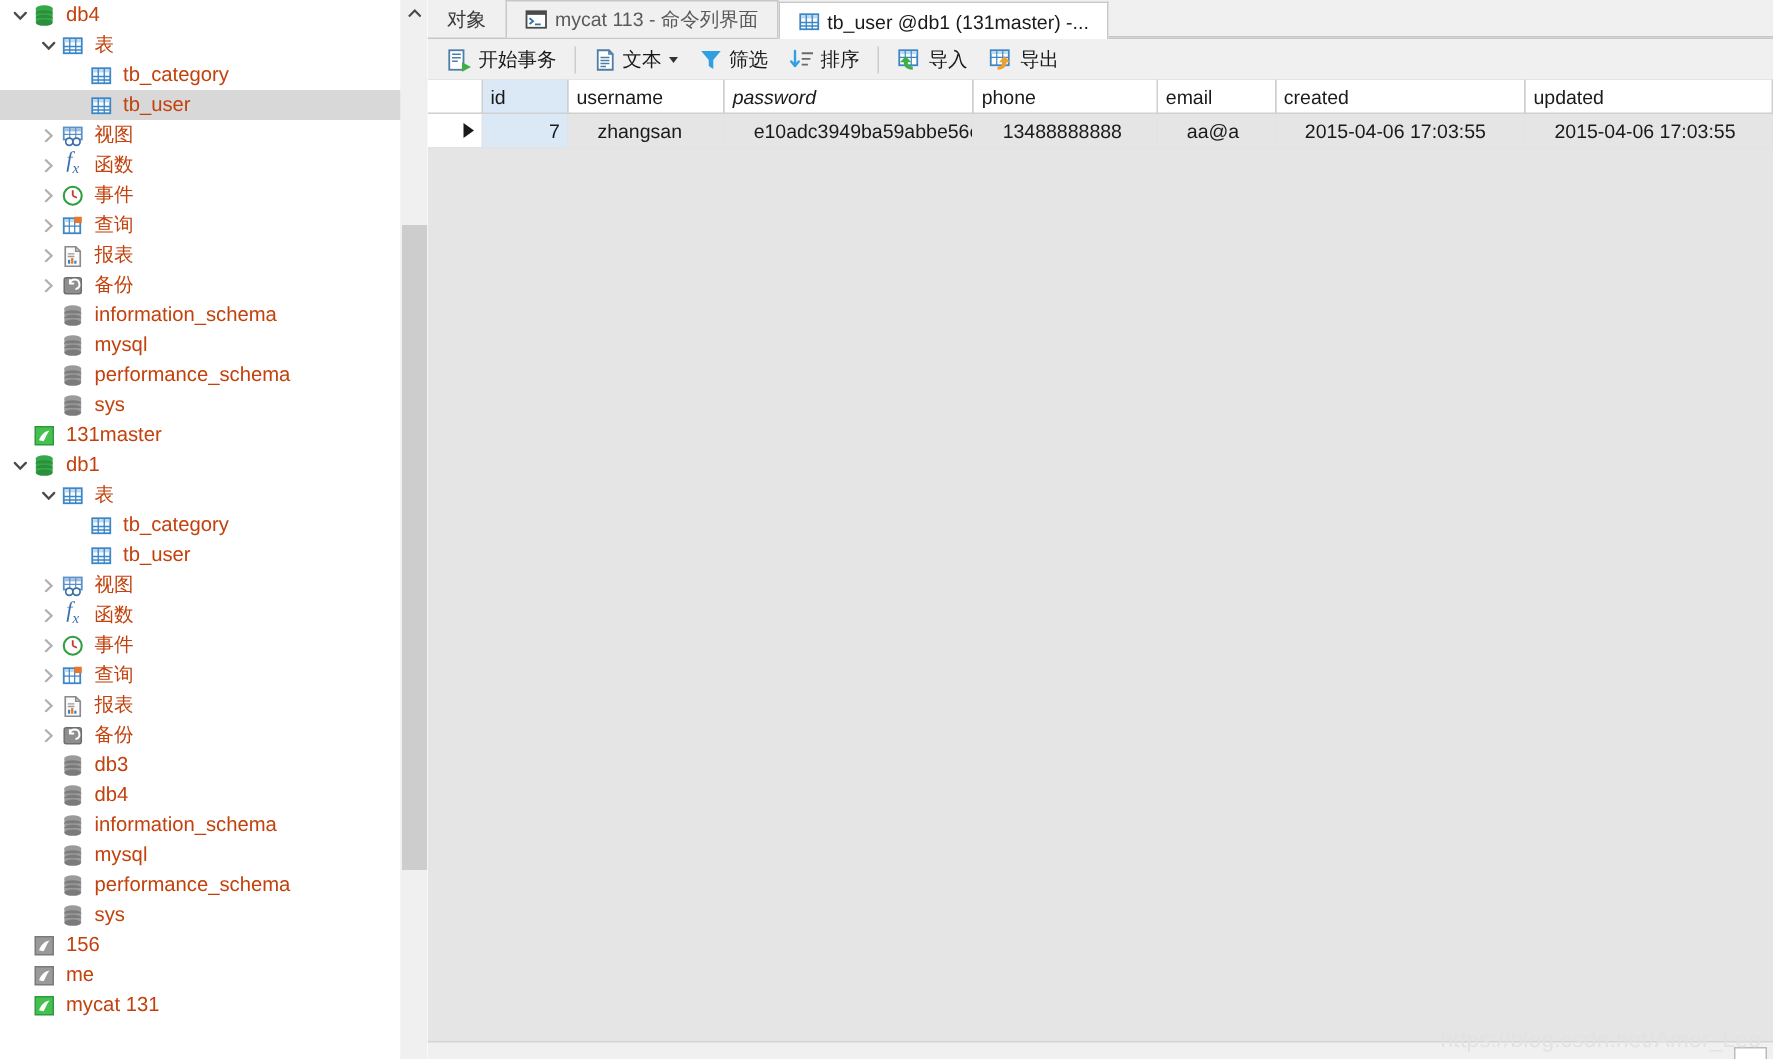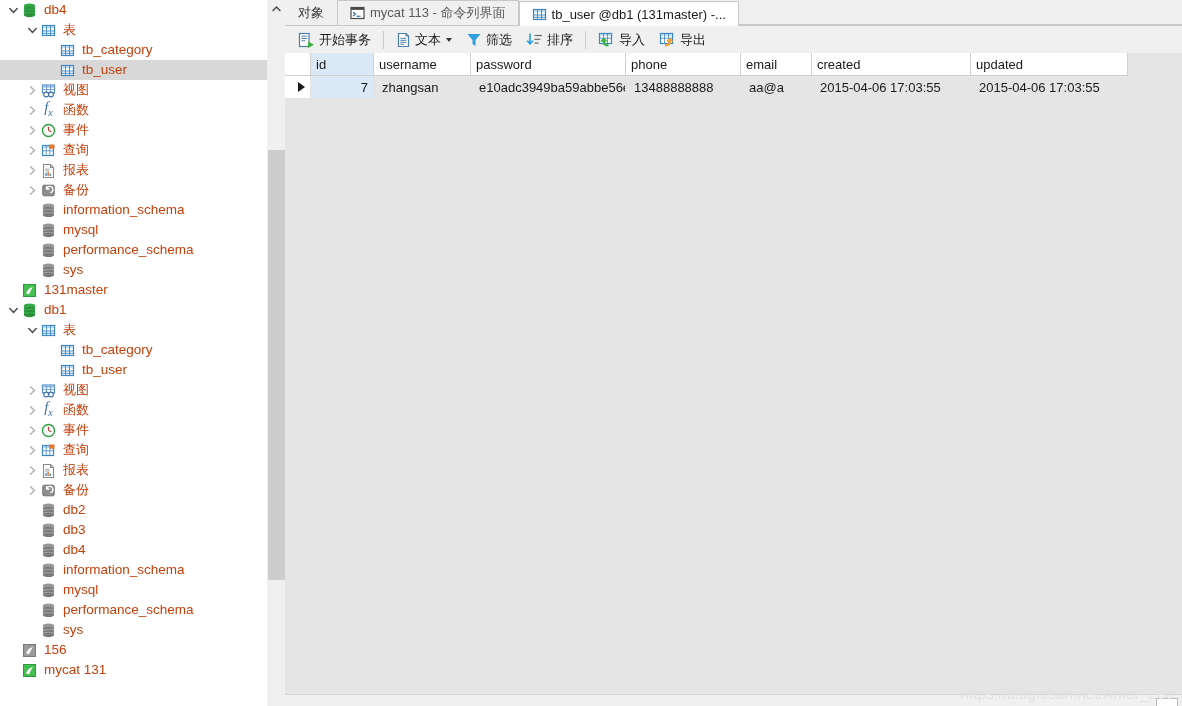--- a/index.html
+++ b/index.html
@@ -191,21 +191,21 @@
     padding: 0 0 0 5px;
     color: #1a1a1a;
     white-space: nowrap;
     overflow: hidden;
   }
   table.grid th.sel { background: #dbe9f7; }
   table.grid td {
     height: 22px;
     border-right: 1px solid #e3e3e3;
     border-bottom: 1px solid #e3e3e3;
-    padding: 0 0 0 8px;
+    padding: 0 0 0 19px;
     white-space: nowrap;
     overflow: hidden;
     text-overflow: clip;
     color: #1a1a1a;
   }
   table.grid td.sel { background: #dbe9f7; }
   table.grid td.num { text-align: right; padding: 0 5px 0 0; }
   .rowhdr {
     width: 17px; min-width: 17px;
     background: #ffffff;
@@ -675,121 +675,116 @@
             <svg width="15" height="15" viewBox="0 0 15 15">
               <ellipse cx="7.5" cy="2.6" rx="5.6" ry="2.1" fill="#9a9a9a"></ellipse>
               <rect x="1.9" y="2.6" width="11.2" height="3.2" fill="#9a9a9a"></rect>
               <ellipse cx="7.5" cy="5.9" rx="5.6" ry="2.1" fill="#7b7b7b"></ellipse>
               <rect x="1.9" y="5.9" width="11.2" height="3.1" fill="#9a9a9a"></rect>
               <ellipse cx="7.5" cy="9.0" rx="5.6" ry="2.1" fill="#7b7b7b"></ellipse>
               <rect x="1.9" y="9.0" width="11.2" height="3.1" fill="#9a9a9a"></rect>
               <ellipse cx="7.5" cy="12.1" rx="5.6" ry="2.1" fill="#7b7b7b"></ellipse>
             </svg>
           </span>
-          <span class="nlabel">db2</span>
+          <span class="nlabel">db3</span>
         </div>
         <div class="node">
           <span class="twisty" style="margin-left: 24px;"></span>
           <span class="nicon">
             <svg width="15" height="15" viewBox="0 0 15 15">
               <ellipse cx="7.5" cy="2.6" rx="5.6" ry="2.1" fill="#9a9a9a"></ellipse>
               <rect x="1.9" y="2.6" width="11.2" height="3.2" fill="#9a9a9a"></rect>
               <ellipse cx="7.5" cy="5.9" rx="5.6" ry="2.1" fill="#7b7b7b"></ellipse>
               <rect x="1.9" y="5.9" width="11.2" height="3.1" fill="#9a9a9a"></rect>
               <ellipse cx="7.5" cy="9.0" rx="5.6" ry="2.1" fill="#7b7b7b"></ellipse>
               <rect x="1.9" y="9.0" width="11.2" height="3.1" fill="#9a9a9a"></rect>
               <ellipse cx="7.5" cy="12.1" rx="5.6" ry="2.1" fill="#7b7b7b"></ellipse>
             </svg>
           </span>
-          <span class="nlabel">db3</span>
+          <span class="nlabel">db4</span>
         </div>
         <div class="node">
           <span class="twisty" style="margin-left: 24px;"></span>
           <span class="nicon">
             <svg width="15" height="15" viewBox="0 0 15 15">
               <ellipse cx="7.5" cy="2.6" rx="5.6" ry="2.1" fill="#9a9a9a"></ellipse>
               <rect x="1.9" y="2.6" width="11.2" height="3.2" fill="#9a9a9a"></rect>
               <ellipse cx="7.5" cy="5.9" rx="5.6" ry="2.1" fill="#7b7b7b"></ellipse>
               <rect x="1.9" y="5.9" width="11.2" height="3.1" fill="#9a9a9a"></rect>
               <ellipse cx="7.5" cy="9.0" rx="5.6" ry="2.1" fill="#7b7b7b"></ellipse>
               <rect x="1.9" y="9.0" width="11.2" height="3.1" fill="#9a9a9a"></rect>
               <ellipse cx="7.5" cy="12.1" rx="5.6" ry="2.1" fill="#7b7b7b"></ellipse>
             </svg>
           </span>
-          <span class="nlabel">db4</span>
+          <span class="nlabel">information_schema</span>
         </div>
         <div class="node">
           <span class="twisty" style="margin-left: 24px;"></span>
           <span class="nicon">
             <svg width="15" height="15" viewBox="0 0 15 15">
               <ellipse cx="7.5" cy="2.6" rx="5.6" ry="2.1" fill="#9a9a9a"></ellipse>
               <rect x="1.9" y="2.6" width="11.2" height="3.2" fill="#9a9a9a"></rect>
               <ellipse cx="7.5" cy="5.9" rx="5.6" ry="2.1" fill="#7b7b7b"></ellipse>
               <rect x="1.9" y="5.9" width="11.2" height="3.1" fill="#9a9a9a"></rect>
               <ellipse cx="7.5" cy="9.0" rx="5.6" ry="2.1" fill="#7b7b7b"></ellipse>
               <rect x="1.9" y="9.0" width="11.2" height="3.1" fill="#9a9a9a"></rect>
               <ellipse cx="7.5" cy="12.1" rx="5.6" ry="2.1" fill="#7b7b7b"></ellipse>
             </svg>
           </span>
-          <span class="nlabel">information_schema</span>
+          <span class="nlabel">mysql</span>
         </div>
         <div class="node">
           <span class="twisty" style="margin-left: 24px;"></span>
           <span class="nicon">
             <svg width="15" height="15" viewBox="0 0 15 15">
               <ellipse cx="7.5" cy="2.6" rx="5.6" ry="2.1" fill="#9a9a9a"></ellipse>
               <rect x="1.9" y="2.6" width="11.2" height="3.2" fill="#9a9a9a"></rect>
               <ellipse cx="7.5" cy="5.9" rx="5.6" ry="2.1" fill="#7b7b7b"></ellipse>
               <rect x="1.9" y="5.9" width="11.2" height="3.1" fill="#9a9a9a"></rect>
               <ellipse cx="7.5" cy="9.0" rx="5.6" ry="2.1" fill="#7b7b7b"></ellipse>
               <rect x="1.9" y="9.0" width="11.2" height="3.1" fill="#9a9a9a"></rect>
               <ellipse cx="7.5" cy="12.1" rx="5.6" ry="2.1" fill="#7b7b7b"></ellipse>
             </svg>
           </span>
-          <span class="nlabel">mysql</span>
+          <span class="nlabel">performance_schema</span>
         </div>
         <div class="node">
           <span class="twisty" style="margin-left: 24px;"></span>
           <span class="nicon">
             <svg width="15" height="15" viewBox="0 0 15 15">
               <ellipse cx="7.5" cy="2.6" rx="5.6" ry="2.1" fill="#9a9a9a"></ellipse>
               <rect x="1.9" y="2.6" width="11.2" height="3.2" fill="#9a9a9a"></rect>
               <ellipse cx="7.5" cy="5.9" rx="5.6" ry="2.1" fill="#7b7b7b"></ellipse>
               <rect x="1.9" y="5.9" width="11.2" height="3.1" fill="#9a9a9a"></rect>
               <ellipse cx="7.5" cy="9.0" rx="5.6" ry="2.1" fill="#7b7b7b"></ellipse>
               <rect x="1.9" y="9.0" width="11.2" height="3.1" fill="#9a9a9a"></rect>
               <ellipse cx="7.5" cy="12.1" rx="5.6" ry="2.1" fill="#7b7b7b"></ellipse>
             </svg>
           </span>
-          <span class="nlabel">performance_schema</span>
-        </div>
-        <div class="node">
-          <span class="twisty" style="margin-left: 24px;"></span>
-          <span class="nicon">
-            <svg width="15" height="15" viewBox="0 0 15 15">
-              <ellipse cx="7.5" cy="2.6" rx="5.6" ry="2.1" fill="#9a9a9a"></ellipse>
-              <rect x="1.9" y="2.6" width="11.2" height="3.2" fill="#9a9a9a"></rect>
-              <ellipse cx="7.5" cy="5.9" rx="5.6" ry="2.1" fill="#7b7b7b"></ellipse>
-              <rect x="1.9" y="5.9" width="11.2" height="3.1" fill="#9a9a9a"></rect>
-              <ellipse cx="7.5" cy="9.0" rx="5.6" ry="2.1" fill="#7b7b7b"></ellipse>
-              <rect x="1.9" y="9.0" width="11.2" height="3.1" fill="#9a9a9a"></rect>
-              <ellipse cx="7.5" cy="12.1" rx="5.6" ry="2.1" fill="#7b7b7b"></ellipse>
-            </svg>
-          </span>
           <span class="nlabel">sys</span>
         </div>
         <div class="node">
           <span class="twisty" style="margin-left: 5px;"></span>
           <span class="nicon">
             <svg width="15" height="15" viewBox="0 0 15 15">
               <rect x="1.5" y="1.5" width="12" height="12" fill="#9a9a9a" stroke="#7a7a7a" stroke-width="1"></rect>
               <path d="M4 10.5 C5.5 6.5 8 4.5 11 4 C9 6.5 8.5 9 7 11.2 Z" fill="#ffffff"></path>
             </svg>
           </span>
           <span class="nlabel">156</span>
+        </div>
+        <div class="node">
+          <span class="twisty" style="margin-left: 5px;"></span>
+          <span class="nicon">
+            <svg width="15" height="15" viewBox="0 0 15 15">
+              <rect x="1.5" y="1.5" width="12" height="12" fill="#9a9a9a" stroke="#7a7a7a" stroke-width="1"></rect>
+              <path d="M4 10.5 C5.5 6.5 8 4.5 11 4 C9 6.5 8.5 9 7 11.2 Z" fill="#ffffff"></path>
+            </svg>
+          </span>
+          <span class="nlabel">me</span>
         </div>
         <div class="node">
           <span class="twisty" style="margin-left: 5px;"></span>
           <span class="nicon">
             <svg width="15" height="15" viewBox="0 0 15 15">
               <rect x="1.5" y="1.5" width="12" height="12" fill="#45c050" stroke="#2f9a3c" stroke-width="1"></rect>
               <path d="M4 10.5 C5.5 6.5 8 4.5 11 4 C9 6.5 8.5 9 7 11.2 Z" fill="#ffffff"></path>
             </svg>
           </span>
           <span class="nlabel">mycat 131</span>
@@ -915,21 +910,21 @@
         </div>
       </div>
 
     <div class="gridwrap">
       <table class="grid">
         <thead>
           <tr>
             <th class="rowhdr rowhdr-top"></th>
           <th class="sel" style="width: 57px;"><span>id</span></th>
               <th style="width: 88px;"><span>username</span></th>
-              <th style="width: 146px;"><span>password</span></th>
+              <th style="width: 146px; font-style: italic;"><span>password</span></th>
               <th style="width: 106px;"><span>phone</span></th>
               <th style="width: 62px;"><span>email</span></th>
               <th style="width: 150px;"><span>created</span></th>
               <th style="width: 148px;"><span>updated</span></th>
             </tr>
         </thead>
         <tbody id="grid-body">
             <tr>
               <td class="rowhdr">
                 <div class="arrow-cur"></div>

